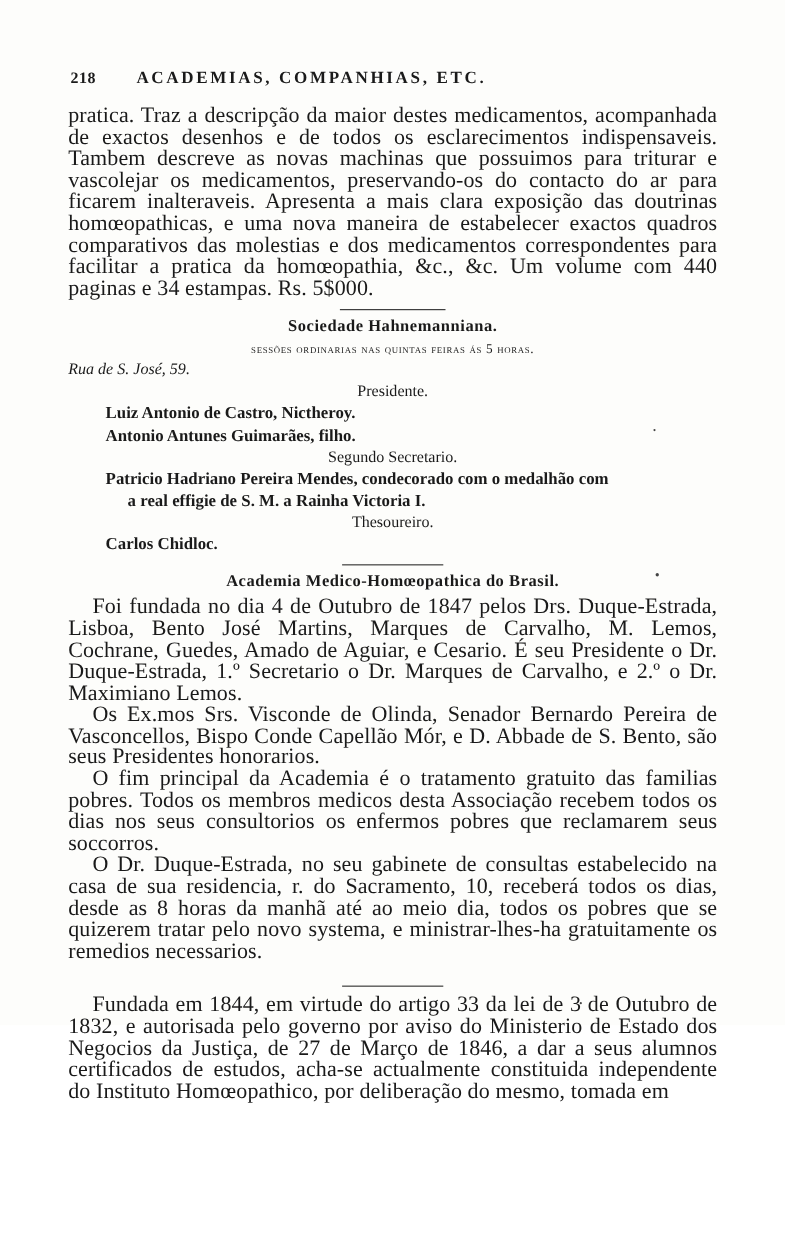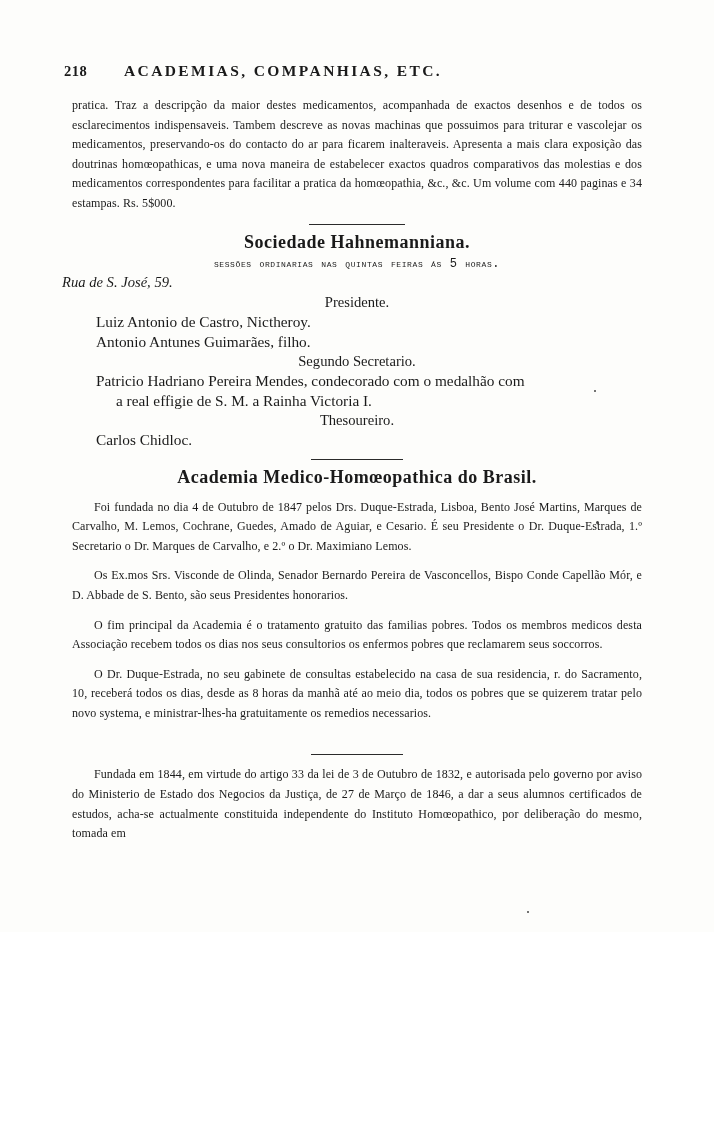--- a/index.html
+++ b/index.html
@@ -46,74 +46,74 @@
   .head-title {
     flex: 1;
     text-align: left;
     font-size: 15.5px;
     font-weight: bold;
     letter-spacing: 2.4px;
     padding-right: 40px;
   }
   
   p.para {
-    margin: 10px;
-    font-size: 12px;
+    margin: 0;
+    font-size: 20px;
     line-height: 19.6px;
     text-align: justify;
     text-justify: inter-word;
     letter-spacing: 0.1px;
   }
   p.indent {
     text-indent: 22px;
   }
   
   .rule {
     width: 96px;
     height: 1px;
     background: #2b2b2b;
     margin: 9px auto 7px auto;
   }
   .rule.short {
     width: 92px;
   }
   .section-title {
     text-align: center;
-    font-size: 18px;
+    font-size: 15px;
     font-weight: bold;
     letter-spacing: 0.5px;
     margin: 0 0 4px 0;
   }
   .smallcaps-line {
     text-align: center;
     font-size: 12px;
     letter-spacing: 0.6px;
     font-variant: small-caps;
     text-transform: lowercase;
     margin: 2px 0 3px 0;
-    font-family: Liberation Mono, monospace;
   }
   .addr-line {
     text-align: left;
     font-size: 14.6px;
     margin: 1px 0 3px 0;
   }
   .addr-line i {
     font-style: italic;
   }
   .role {
     text-align: center;
     font-size: 14.6px;
     margin: 1px 0 1px 0;
   }
   .name-line {
     font-size: 15.3px;
     line-height: 19.6px;
     margin: 0 0 1px 0;
     padding-left: 34px;
+    font-weight: bold;
   }
   .gap-md { height: 12px; }
   .dot {
     position: absolute;
     width: 2px; height: 2px;
     background: #444;
     border-radius: 50%;
   }
   .spot-1 { left: 596px; top: 521px; width:3px; height:3px;}
   .spot-2 { left: 594px; top: 390px; }

